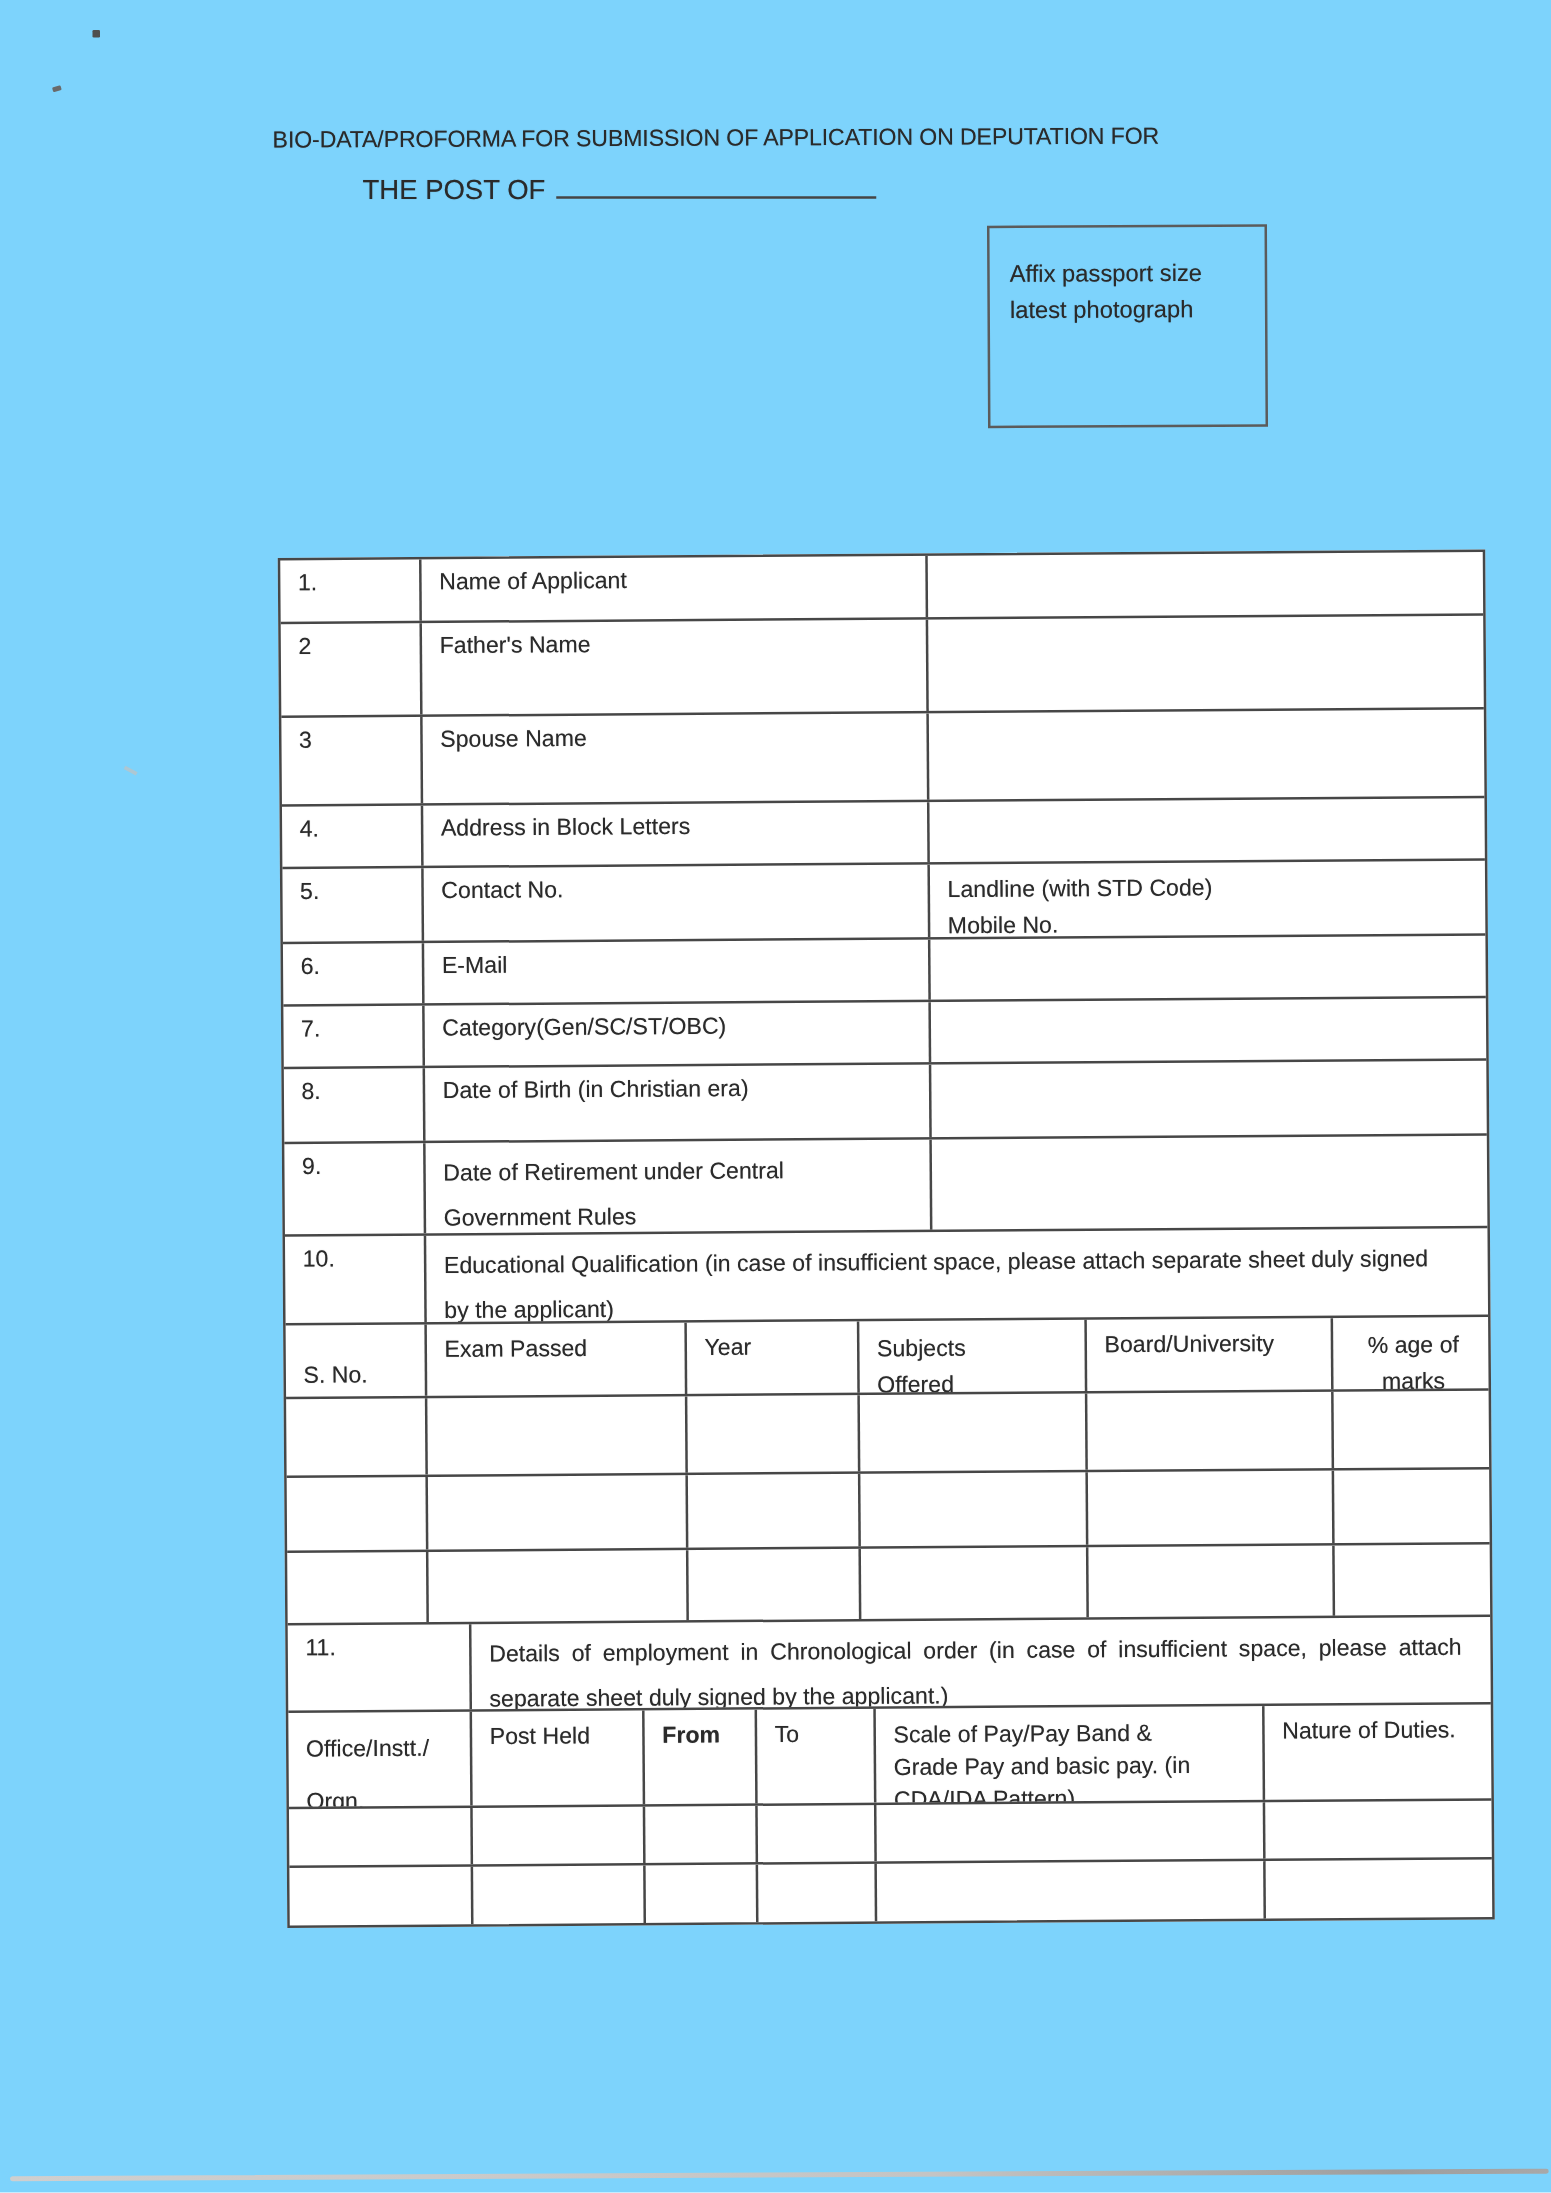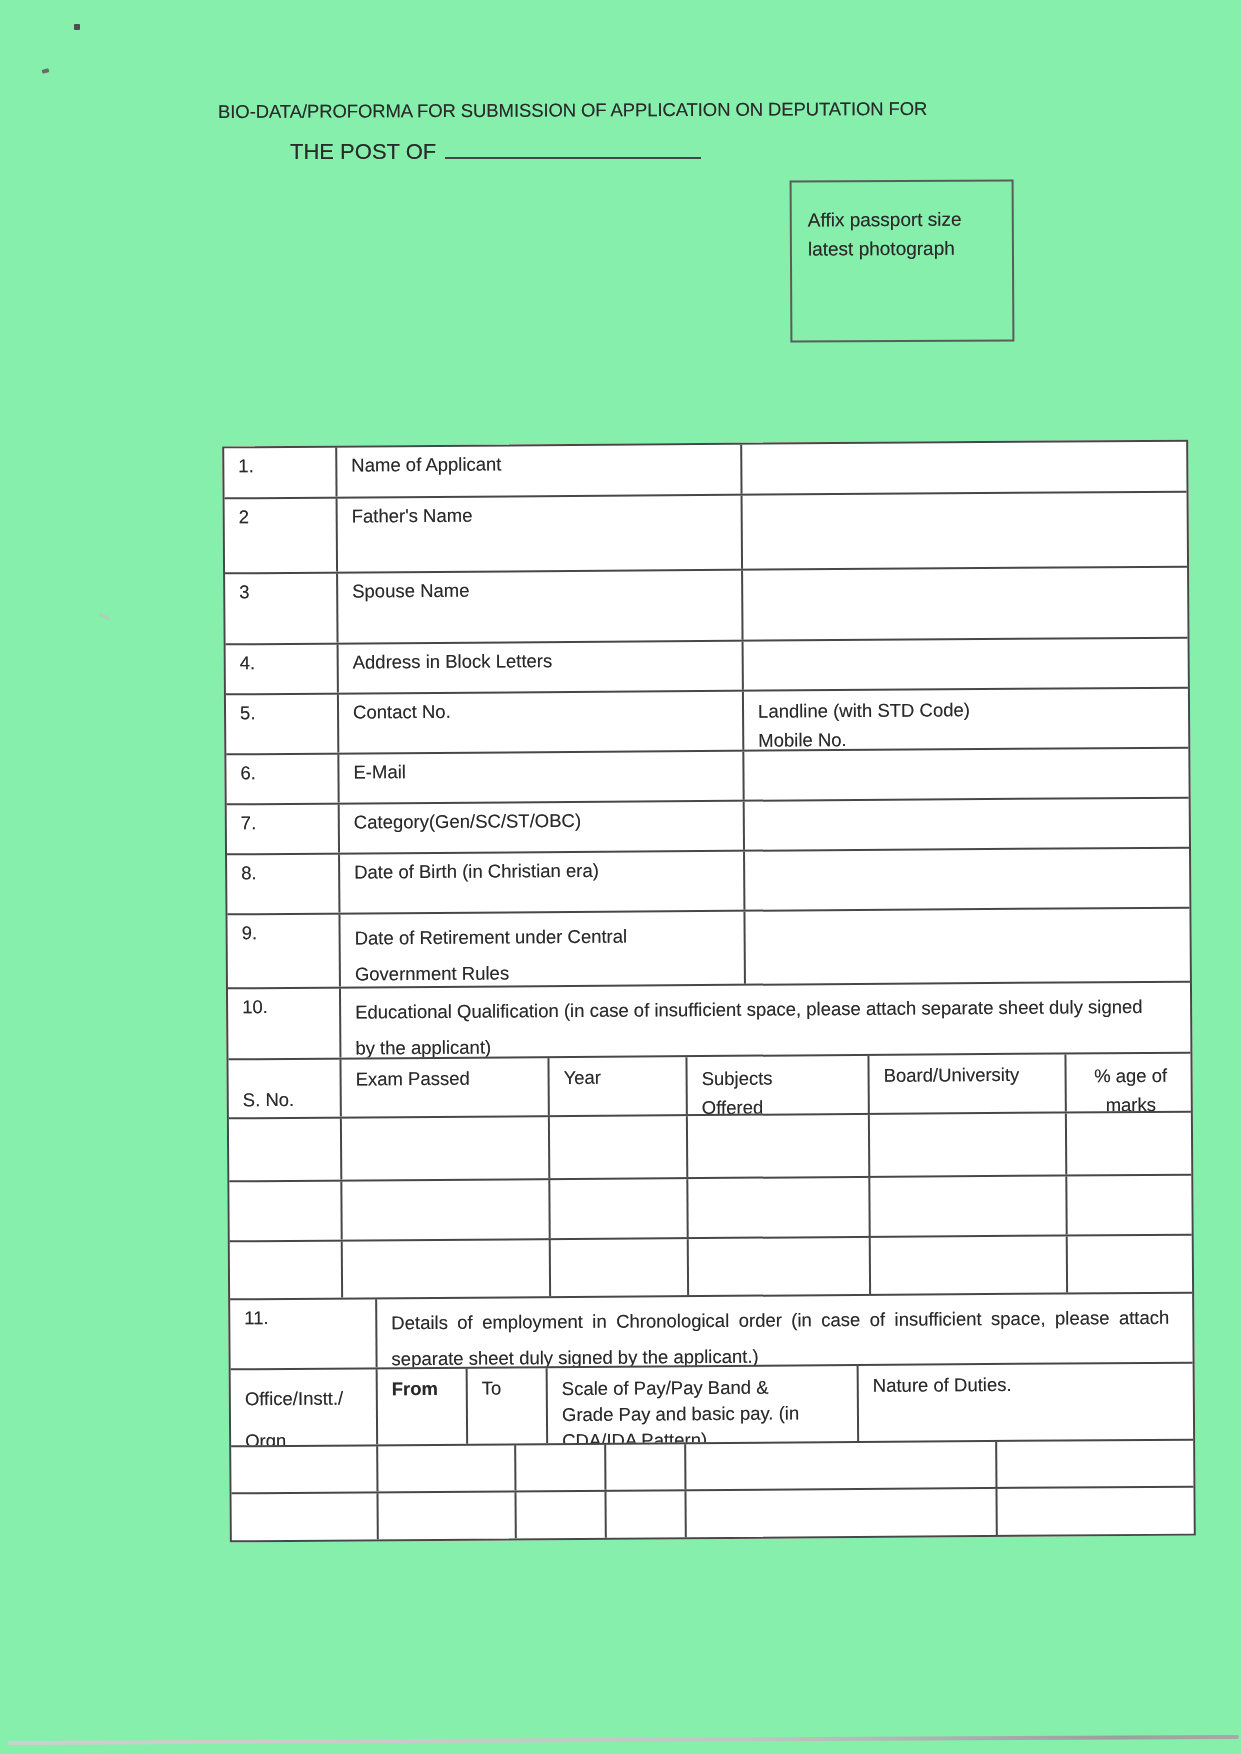--- a/index.html
+++ b/index.html
@@ -5,21 +5,21 @@
   :root{
     --ink:#2a2a2a;
     --line:#474747;
     --faint:#b9b9b9;
   }
   *{box-sizing:border-box;}
   html,body{margin:0;padding:0;background:#ffffff;}
   .sheet{
     position:relative;
     width:1241px;height:1754px;
-    background:#86efac;
+    background:#7dd3fc;
     font-family:"Liberation Sans","DejaVu Sans",sans-serif;
     color:var(--ink);
     text-shadow:0 0 0.6px rgba(45,45,45,0.5);
     overflow:hidden;
   }
   
   .dot1{position:absolute;left:74px;top:24px;width:6px;height:6px;background:#4f4f4f;border-radius:1px;}
   .dot2{position:absolute;left:42px;top:69px;width:7px;height:4px;background:#6a6a6a;border-radius:1px;transform:rotate(-15deg);}
   .dash{position:absolute;left:99px;top:615px;width:11px;height:3px;background:#c2c2c2;transform:rotate(28deg);opacity:.7;}
   .page-edge{
@@ -79,21 +79,21 @@
   .edu-sno{width:111px;margin-top:20px;}
   .edu-exam{width:208px;}
   .edu-year{width:138px;}
   .edu-subj{width:182px;}
   .edu-board{width:197px;}
   .edu-marks{flex:1 1 auto;text-align:center;}
   
   .emp-office{width:145px;}
   .emp-post{width:138px;}
   .emp-from{width:90px;font-weight:bold;}
-  .emp-to{width:80px;}
+  .emp-to{width:95px;}
   .emp-scale{width:311px;}
   .emp-nature{flex:1 1 auto;}
   .hdr{padding-top:8px;}
   .office-lh{line-height:2.25;}
   .scale-lh{line-height:1.4;}
 </style>
 </head>
 <body>
 
 <div class="sheet">
@@ -201,20 +201,21 @@
     </div>
 
     <div class="trow" style="height:70px">
       <div class="cell num-wide">11.</div>
       <div class="cell grow"><span class="sec-text sec11-text">Details of employment in Chronological order (in case of insufficient space, please attach separate sheet duly signed by the applicant.)</span></div>
     </div>
 
     <div class="trow" style="height:77px">
       <div class="cell hdr emp-office pre office-lh">Office/Instt./
 Orgn.</div>
+      <div class="cell hdr emp-post">Post Held</div>
       <div class="cell hdr emp-from">From</div>
       <div class="cell hdr emp-to">To</div>
       <div class="cell hdr emp-scale pre scale-lh">Scale of Pay/Pay Band &amp;
 Grade Pay and basic pay. (in
 CDA/IDA Pattern)</div>
       <div class="cell hdr emp-nature">Nature of Duties.</div>
     </div>
 
     <div class="trow" style="height:47px">
       <div class="cell emp-office"></div>

